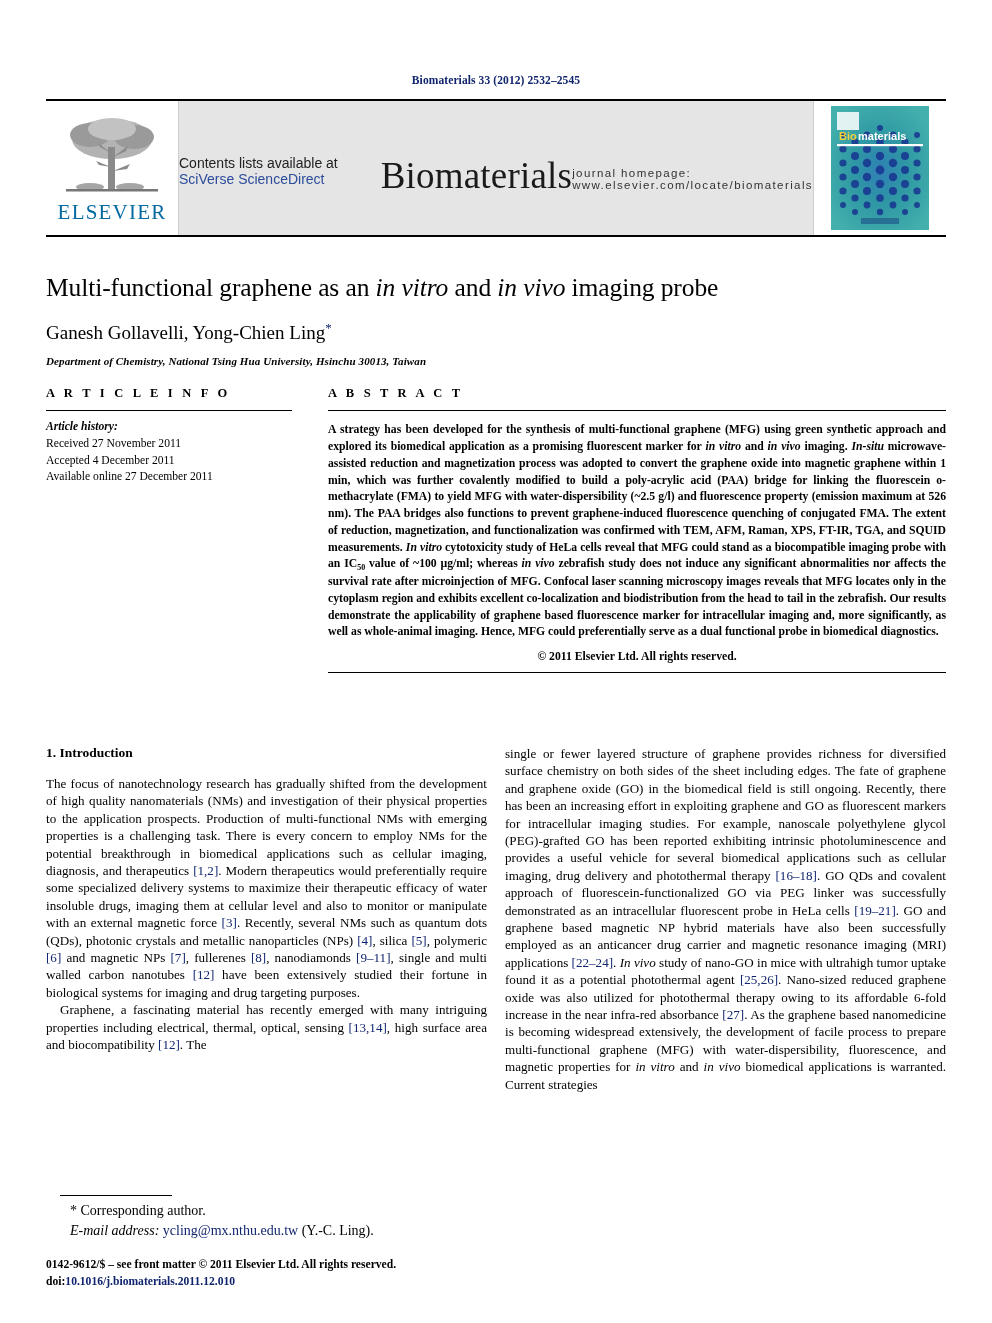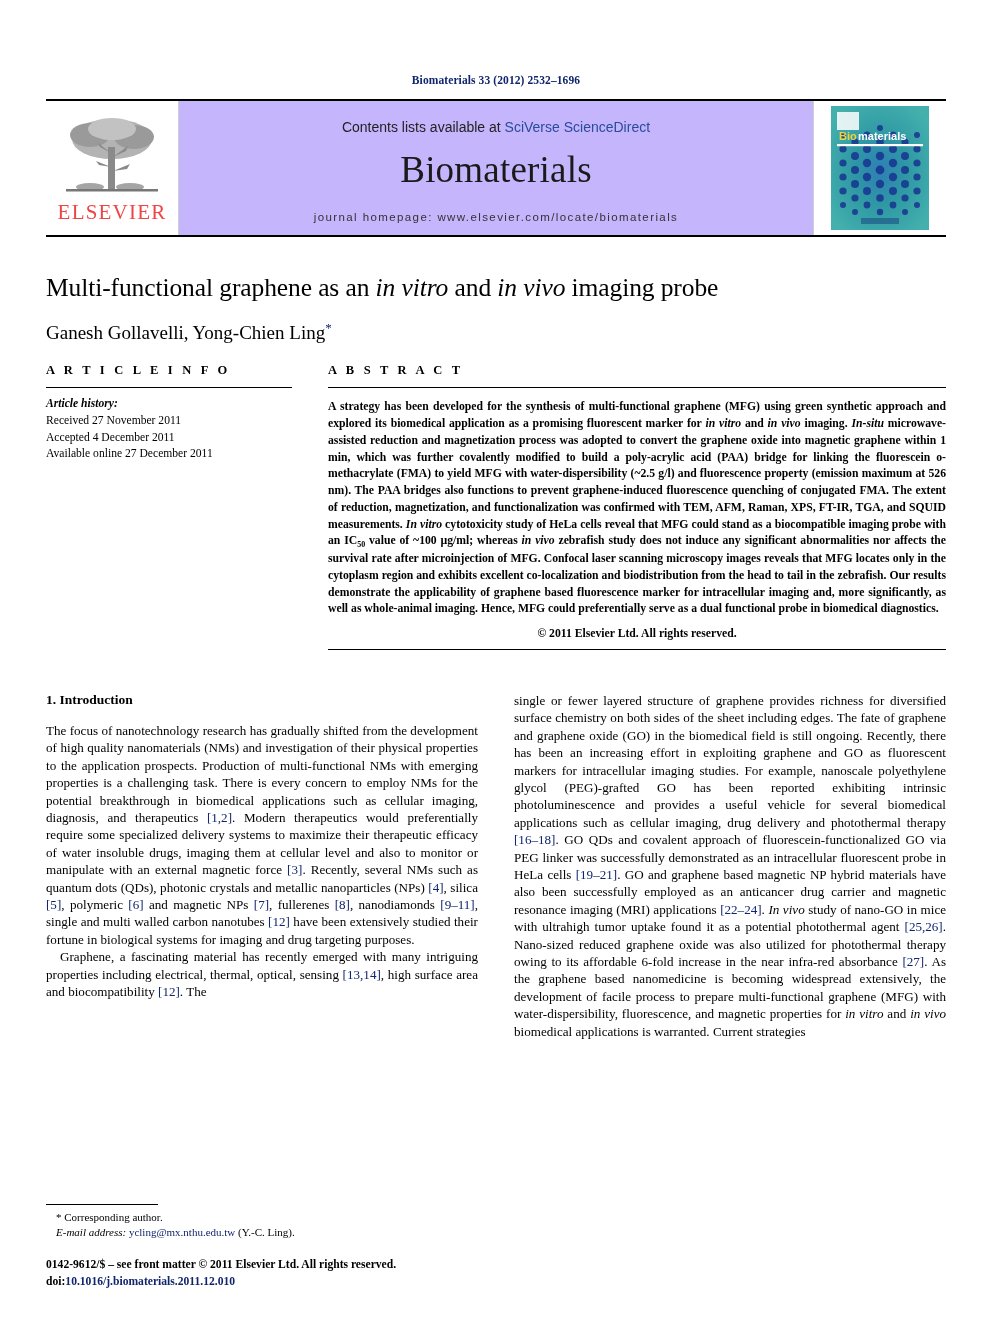--- a/index.html
+++ b/index.html
@@ -55,29 +55,29 @@
   }
   .elsevier-tree {
     width: 104px;
     height: 88px;
     display: block;
   }
   .elsevier-word {
     font-family: "Liberation Serif", serif;
     font-size: 21px;
     letter-spacing: 1.2px;
-    color: #ef4444;
+    color: #0369a1;
     line-height: 1;
     margin-top: 1px;
   }
   .banner-center {
     flex: 1 1 auto;
-    background: #c4b5fd;
-    display: flex;
-    flex-direction: column;
+    background: #e5e5e5;
+    display: flex;
+    flex-direction: row;
     align-items: center;
     justify-content: center;
     padding: 6px 0 4px;
   }
   .contents-line {
     font-family: "Liberation Sans", sans-serif;
     font-size: 14px;
     color: #222;
     margin-top: 4px;
   }
@@ -174,23 +174,23 @@
   .copyline {
     text-align: center;
     font-weight: bold;
     font-size: 11.7px;
     margin-top: 9px;
   }
   .abs-rule-bottom { border-top: 1.6px solid #000; margin-top: 9px; }
 
   
   .body-cols {
-    margin-top: 42px;
-    display: flex;
-    gap: 36px;
+    margin-top: 72px;
+    display: flex;
+    gap: 18px;
   }
   .bodycol { flex: 1 1 0; min-width: 0; }
   .sec-head {
     font-size: 13.5px;
     font-weight: bold;
     margin: 0 0 14px 0;
   }
   .bodytext {
     font-size: 13.1px;
     line-height: 1.33;
@@ -198,24 +198,24 @@
     margin: 0;
     hyphens: auto;
   }
   .bodytext + .bodytext { text-indent: 14px; }
   .bodytext i { font-style: italic; }
   .ref { color: #10256e; }
 
   
   .footnote {
     position: absolute;
-    left: 46px;
+    left: 60px;
     bottom: 82px;
     width: 420px;
-    font-size: 11px;
+    font-size: 14px;
     line-height: 1.42;
   }
   .footnote .fn-rule {
     border-top: 1px solid #000;
     width: 112px;
     margin-bottom: 5px;
   }
   .footnote .fn-line { padding-left: 10px; }
   .footnote .em { font-style: italic; }
   .footnote .mail { color: #10256e; }
@@ -229,21 +229,21 @@
     line-height: 1.45;
     font-weight: bold;
   }
   .footer .doi { color: #10256e; margin-top: 36px; }
 </style>
 </head>
 <body>
 
 <div class="page">
 
-  <div class="runhead">Biomaterials 33 (2012) 2532–1696</div>
+  <div class="runhead">Biomaterials 33 (2012) 2532–2545</div>
 
   <div class="banner">
 
     <div class="banner-left">
       <svg class="elsevier-tree" viewBox="0 0 104 88">
         <g fill="#8c8c8c">
           <ellipse cx="52" cy="26" rx="40" ry="20" fill="#b3b3b3"></ellipse>
           <ellipse cx="30" cy="22" rx="20" ry="12" fill="#9a9a9a"></ellipse>
           <ellipse cx="74" cy="24" rx="20" ry="12" fill="#9a9a9a"></ellipse>
           <ellipse cx="52" cy="16" rx="24" ry="11" fill="#c2c2c2"></ellipse>
@@ -328,20 +328,21 @@
           <text x="8" y="34" font-family="Liberation Sans, sans-serif" font-size="11" font-weight="bold" fill="#f5d23a">Bio</text>
           <text x="27" y="34" font-family="Liberation Sans, sans-serif" font-size="11" font-weight="bold" fill="#ffffff">materials</text>
         </svg>
       </div>
     </div>
   </div>
 
   <div class="title-block">
     <h1 class="paper-title"><span>Multi-functional graphene as an </span><i>in vitro</i><span> and </span><i>in vivo</i><span> imaging probe</span></h1>
     <div class="authors"><span>Ganesh Gollavelli, Yong-Chien Ling</span><span class="star">*</span></div>
+    <div class="affil">Department of Chemistry, National Tsing Hua University, Hsinchu 30013, Taiwan</div>
   </div>
 
   <div class="info-abs">
 
     <div class="col-info">
       <div class="sec-label">A R T I C L E  I N F O</div>
       <div class="rule-top"></div>
       <div class="hist-block">
         <div class="hdr">Article history:</div>
         <div>Received 27 November 2011</div>

